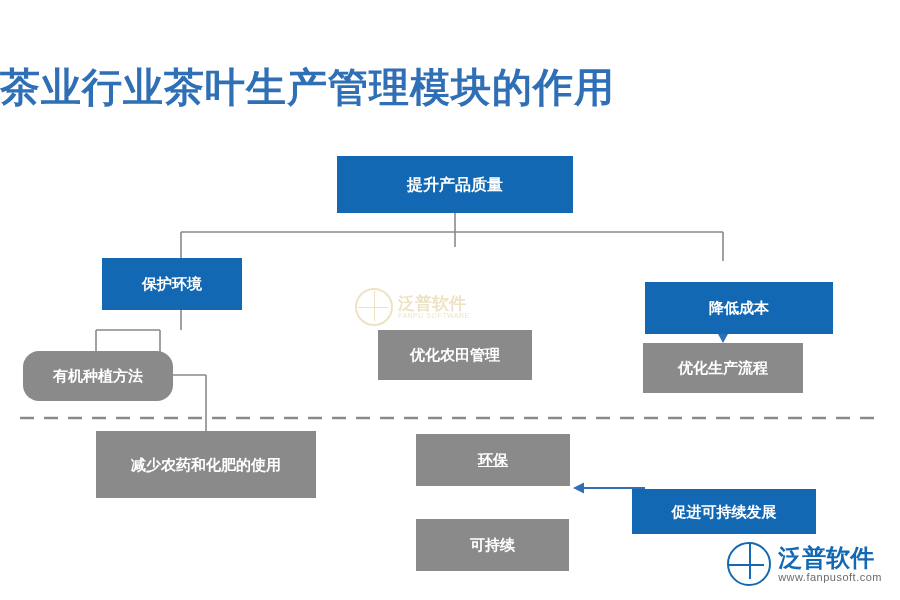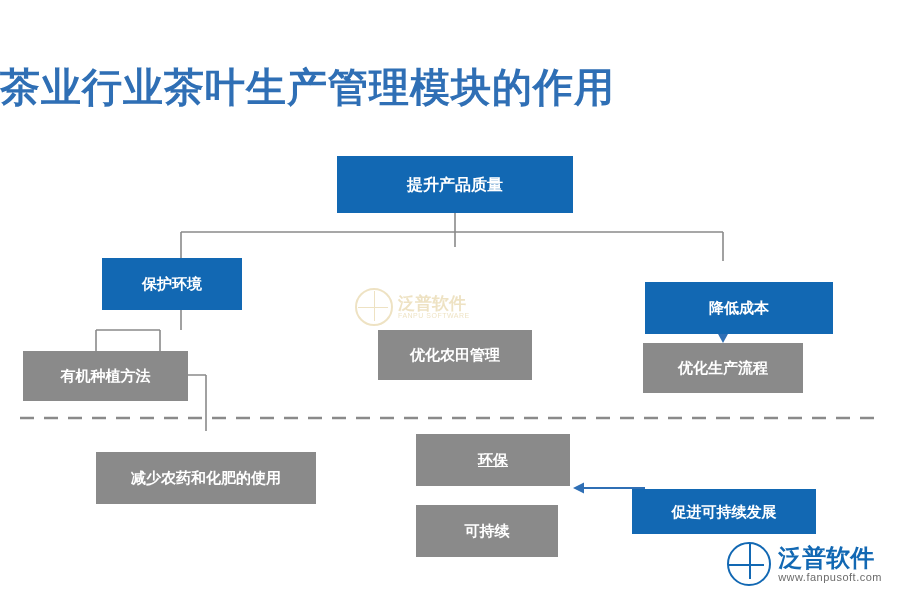--- a/index.html
+++ b/index.html
@@ -200,25 +200,25 @@
     <path d="M645 488 L583 488" stroke="#2f6fb5" stroke-width="1.8" fill="none"></path>
     <path d="M573 488 L584 482.5 L584 493.5 Z" fill="#2f6fb5"></path>
 
     <path d="M20 418 L880 418" stroke="#8a8a8a" stroke-width="2.4" stroke-dasharray="14 10" fill="none"></path>
   </svg>
 
   <div class="node blue" style="left:337px;top:156px;width:236px;height:57px;font-size:16px;">提升产品质量</div>
   <div class="node blue" style="left:102px;top:258px;width:140px;height:52px;">保护环境</div>
   <div class="node blue" style="left:645px;top:261px;width:188px;height:52px;margin-top:21px;">降低成本</div>
   <div class="node gray" style="left:378px;top:330px;width:154px;height:50px;">优化农田管理</div>
-  <div class="node gray" style="left:23px;top:351px;width:165px;height:50px;">有机种植方法</div>
+  <div class="node gray" style="left:23px;top:351px;width:150px;height:50px;border-radius:16px;">有机种植方法</div>
   <div class="node gray" style="left:643px;top:343px;width:160px;height:50px;">优化生产流程</div>
-  <div class="node gray" style="left:96px;top:452px;width:220px;height:52px;">减少农药和化肥的使用</div>
+  <div class="node gray" style="left:96px;top:431px;width:220px;height:67px;">减少农药和化肥的使用</div>
   <div class="node gray" style="left:416px;top:434px;width:154px;height:52px;text-decoration:underline;">环保</div>
-  <div class="node gray" style="left:416px;top:505px;width:142px;height:52px;">可持续</div>
+  <div class="node gray" style="left:416px;top:519px;width:153px;height:52px;">可持续</div>
   <div class="node blue" style="left:632px;top:465px;width:184px;height:45px;margin-top:24px;">促进可持续发展</div>
 
   <div id="wm-center">
     <div class="wm-globe"></div>
     <div class="wm-texts">
       <div class="wm-cn">泛普软件</div>
       <div class="wm-en">FANPU SOFTWARE</div>
     </div>
   </div>
 

